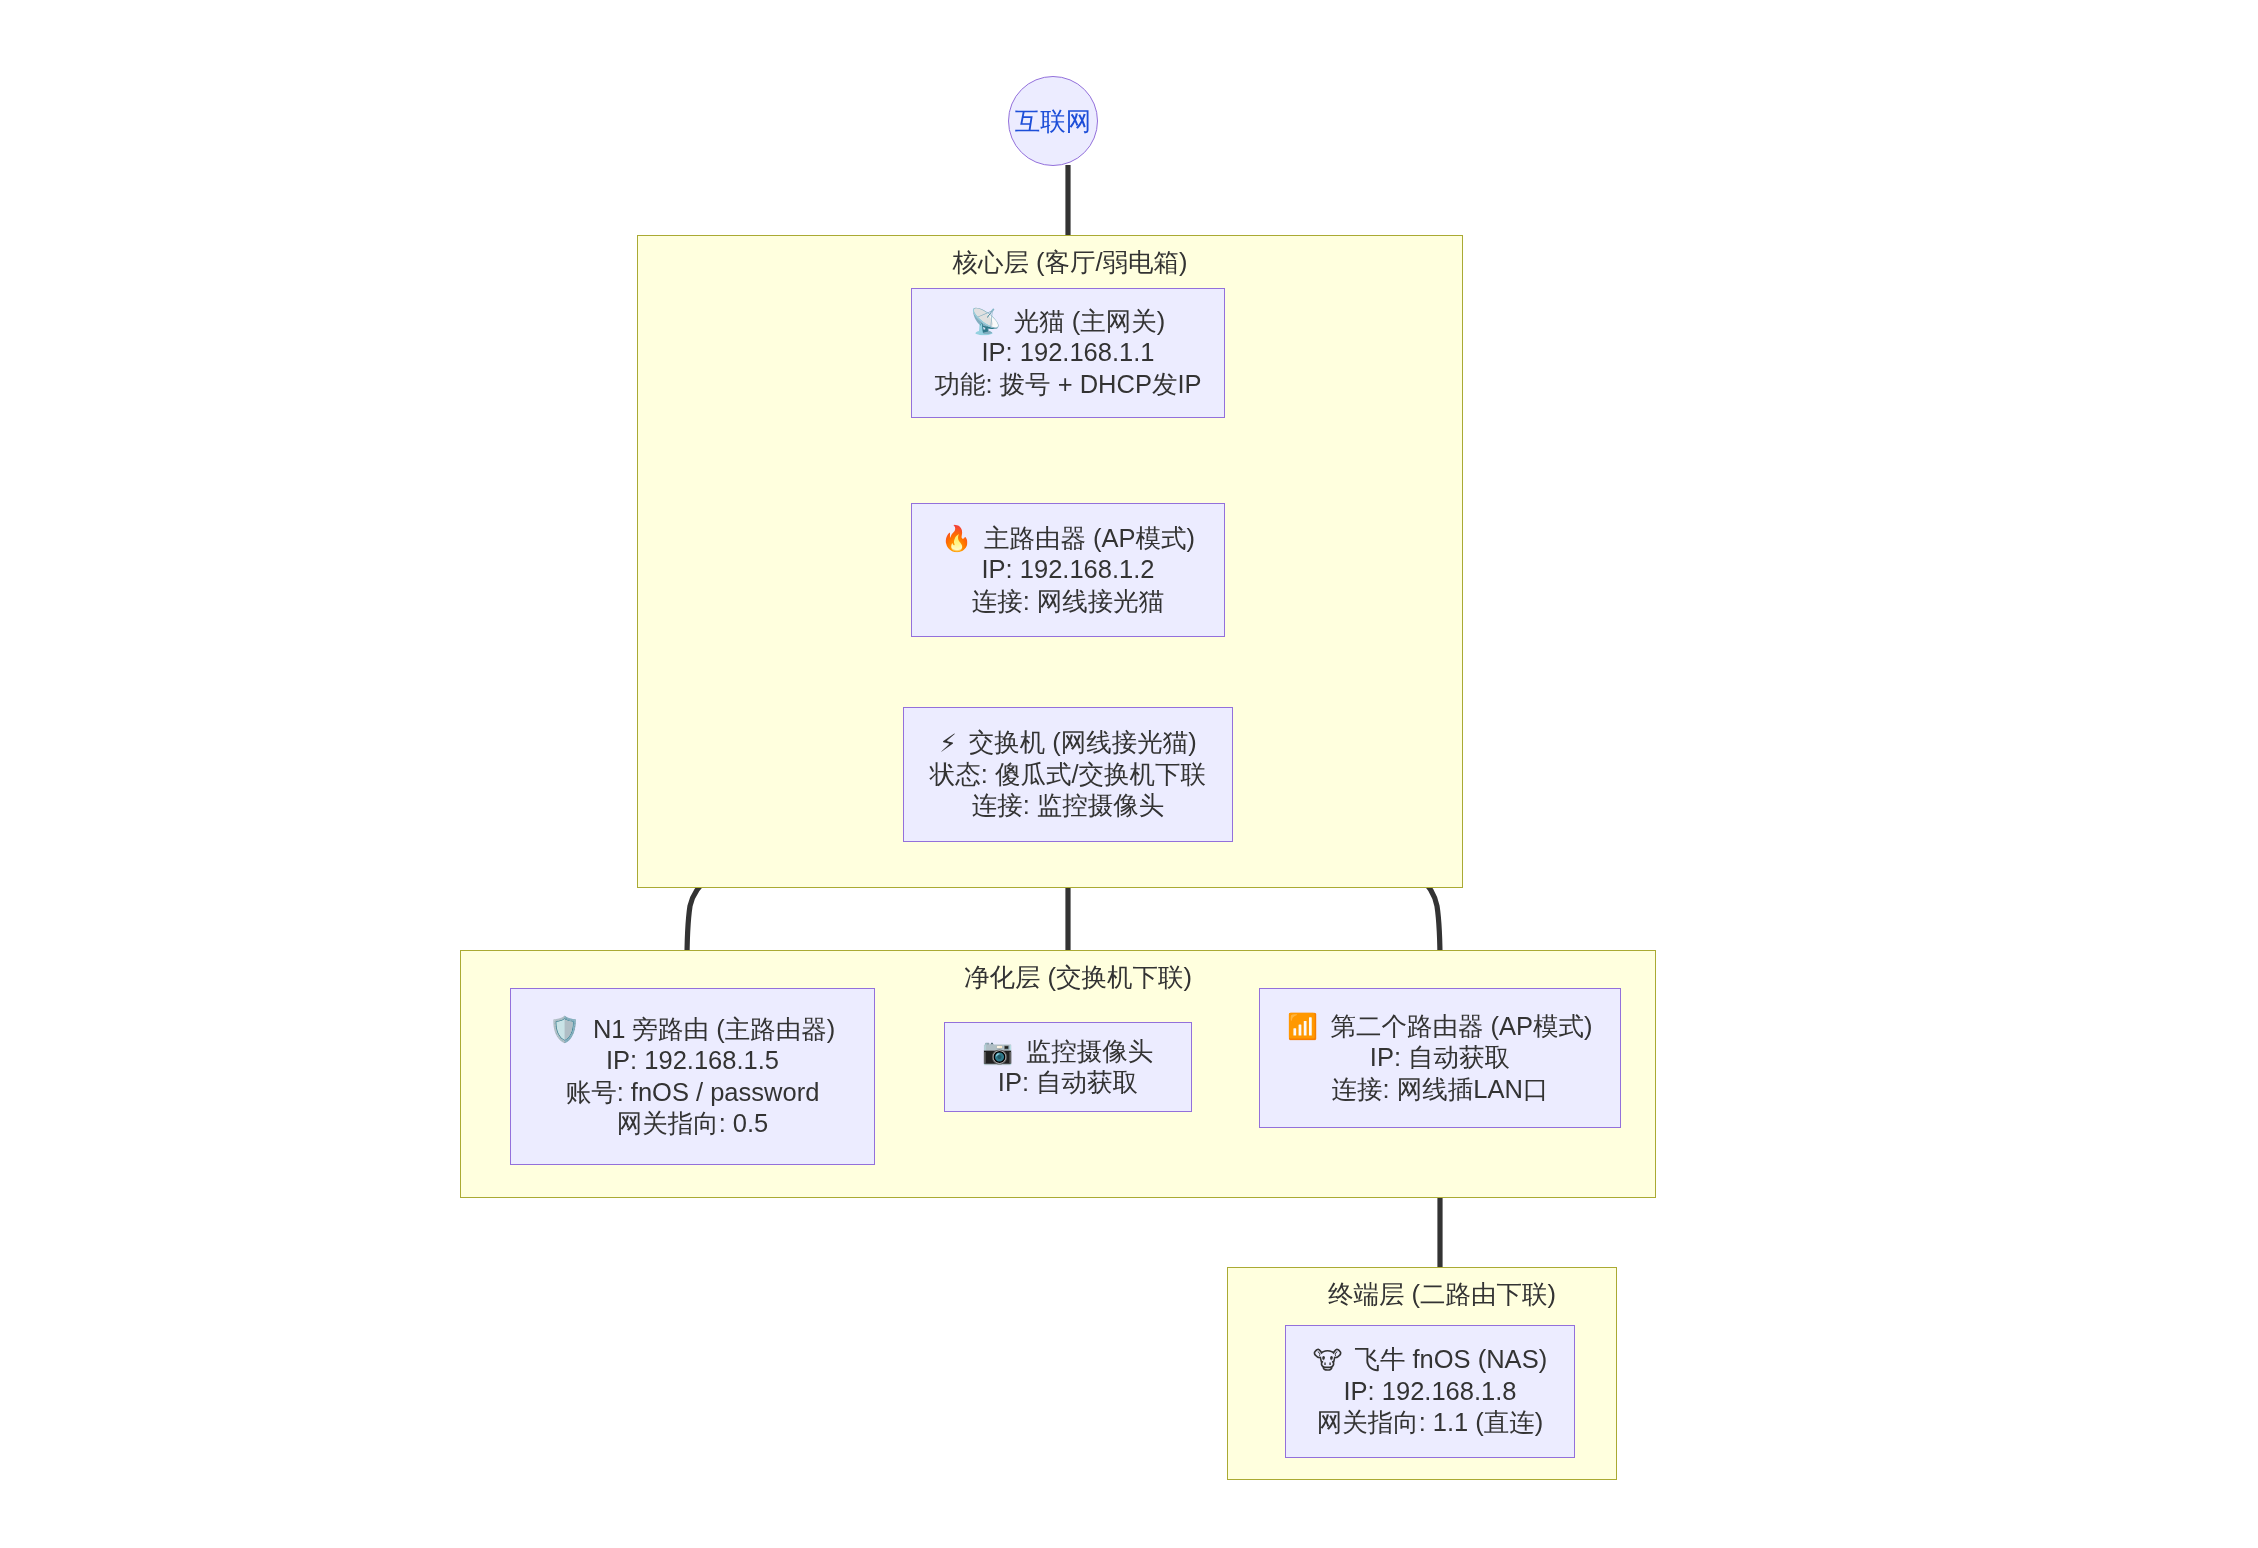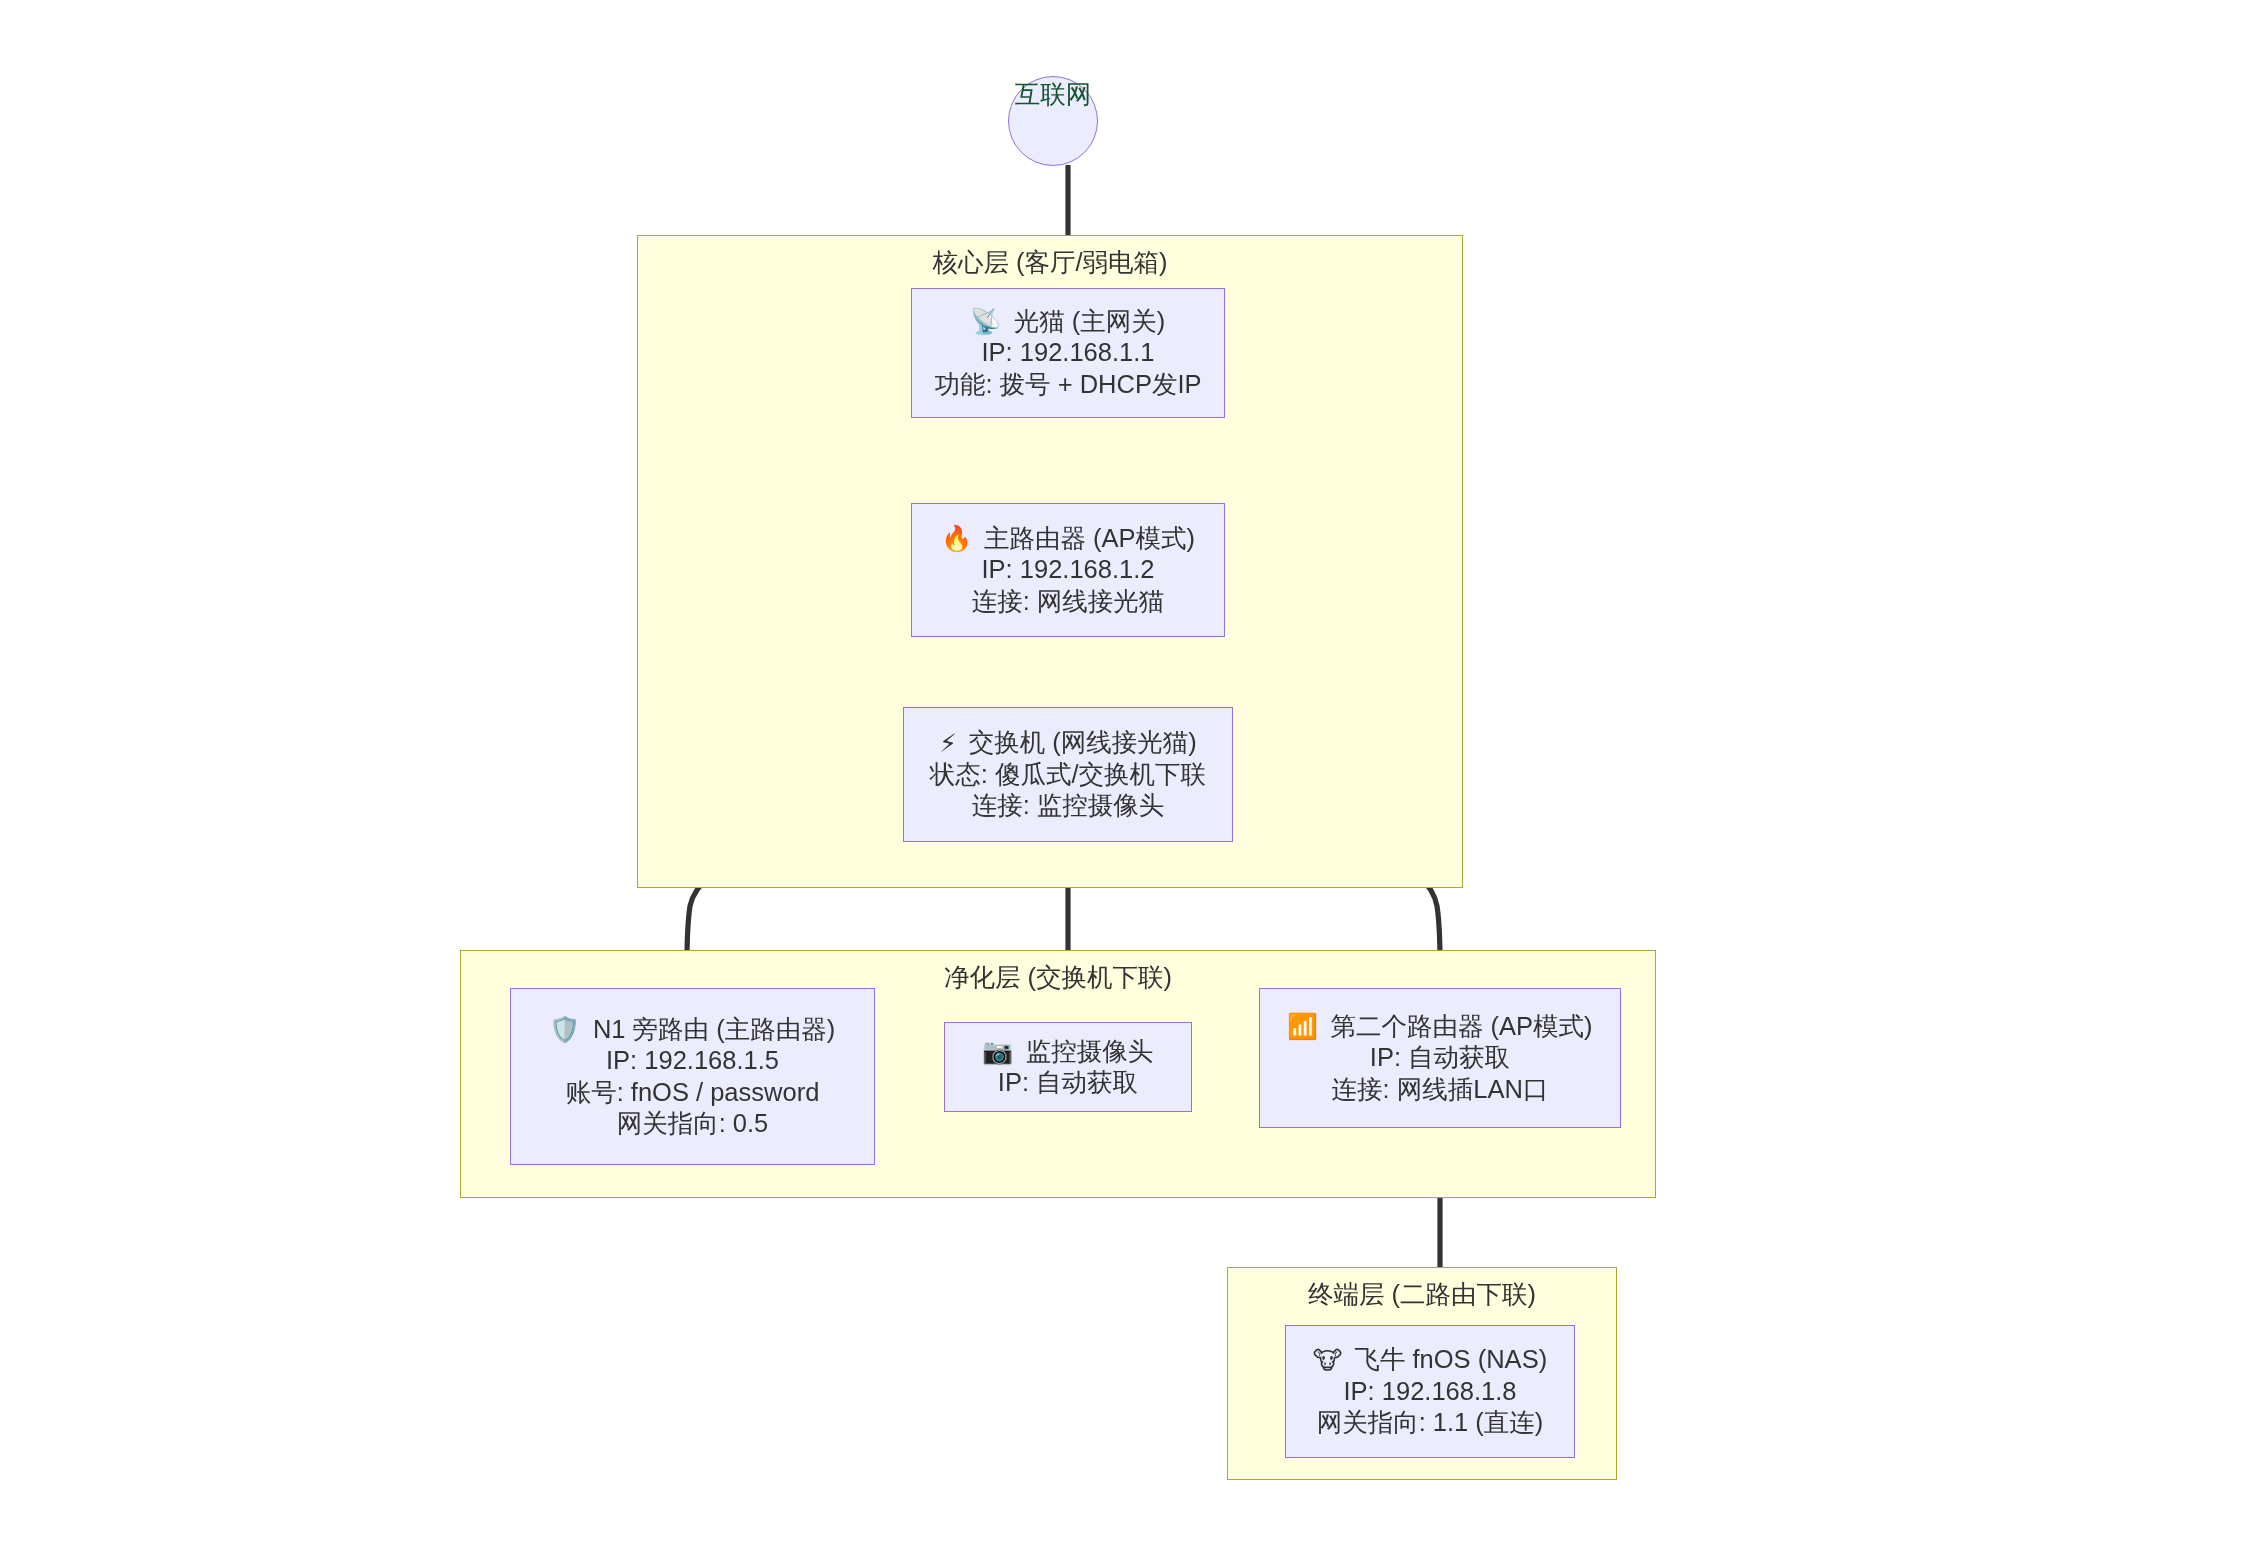--- a/index.html
+++ b/index.html
@@ -47,20 +47,21 @@
     position: absolute;
     top: 11px;
     left: 0;
     width: 100%;
     text-align: center;
     font-size: 25.5px;
     color: #333333;
     line-height: 1.25;
     white-space: nowrap;
     z-index: 4;
+    padding-left: 20px;
   }
 
   
   .node {
     position: absolute;
     box-sizing: border-box;
     background: #ececff;
     border: 1.7px solid #9370db;
     z-index: 5;
     display: flex;
@@ -89,23 +90,23 @@
   }
 
   .node-circle {
     position: absolute;
     box-sizing: border-box;
     background: #ececff;
     border: 1.7px solid #9370db;
     border-radius: 50%;
     z-index: 5;
     display: flex;
-    align-items: flex-start;
+    align-items: center;
     justify-content: center;
-    color: #14532d;
+    color: #1d4ed8;
     font-size: 25.5px;
     white-space: nowrap;
   }
 </style>
 </head>
 <body>
 
 <div id="stage">
 
   <svg id="edges" viewBox="0 0 2258 1548">

